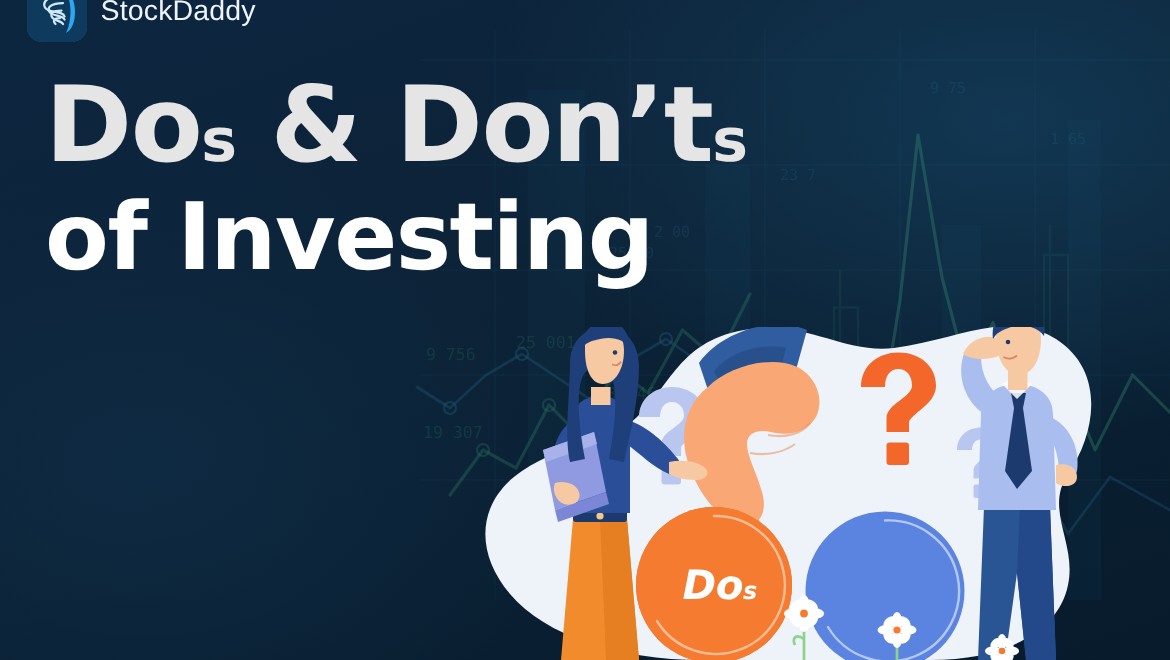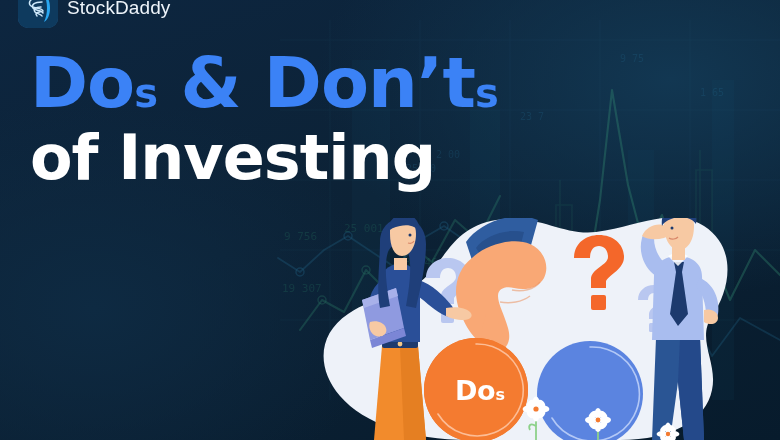--- a/index.html
+++ b/index.html
@@ -42,21 +42,21 @@
     position:relative; flex:none;
   }
   .logo-text {
     color:#eef4fa; font-size:19px; letter-spacing:.1px;
     font-weight:400; white-space:nowrap;
   }
 
   
   .headline { position:absolute; left:30px; top:48px; z-index:8; }
   .h-line1 {
-    color:#3b82f6; font-size:70px; line-height:1.02;
+    color:#e5e5e5; font-size:70px; line-height:1.02;
     font-weight:700; letter-spacing:-1px; white-space:nowrap;
     font-family:"DejaVu Sans", sans-serif;
   }
   .h-line1 .sub { font-size:40px; }
   .h-line2 {
     color:#ffffff; font-size:62px; line-height:1.05;
     font-weight:700; letter-spacing:-1px; white-space:nowrap;
     margin-top:6px;
     font-family:"DejaVu Sans", sans-serif;
   }
@@ -68,21 +68,21 @@
     z-index:7;
   }
   .illus svg { display:block; }
 
   .circle-label {
     position:absolute; color:#fff; font-weight:700;
     white-space:nowrap; letter-spacing:-.3px;
     font-family:"DejaVu Sans", sans-serif;
     z-index:8;
   }
-  .lbl-dos  { left:455px; top:375px; font-size:27px; }
+  .lbl-dos  { left:455px; top:375px; font-size:27px;font-style:italic; }
   .lbl-dont { left:563px; top:375px; font-size:27px; }
   .circle-label .sub { font-size:16px; }
 </style>
 </head>
 <body>
 
 <div id="stage">
 
   <div class="bg-base"></div>
 

